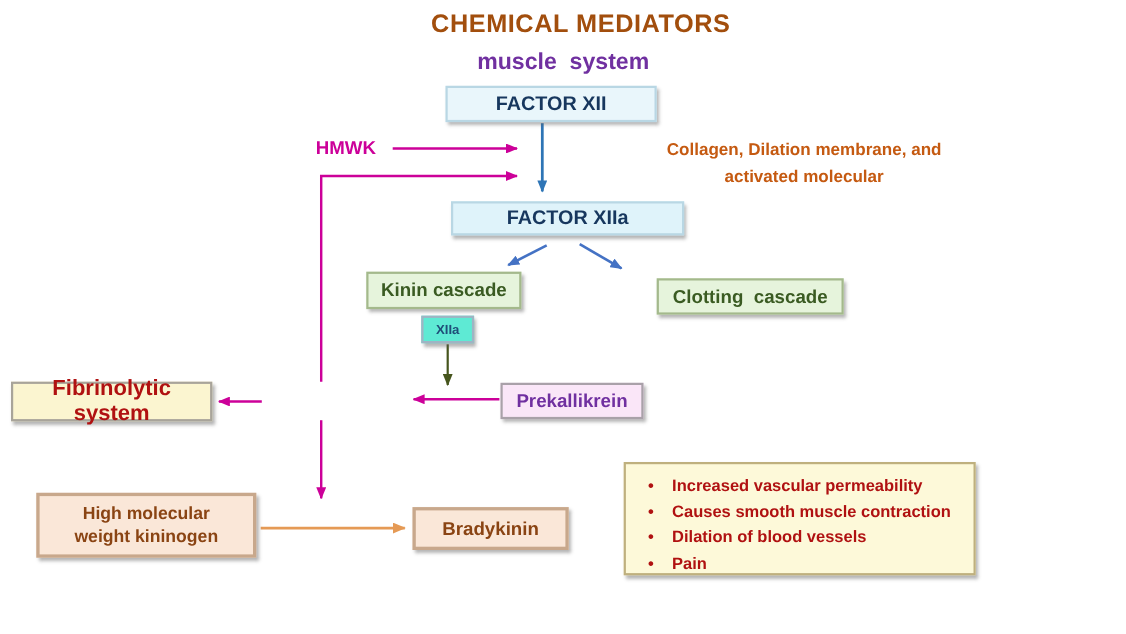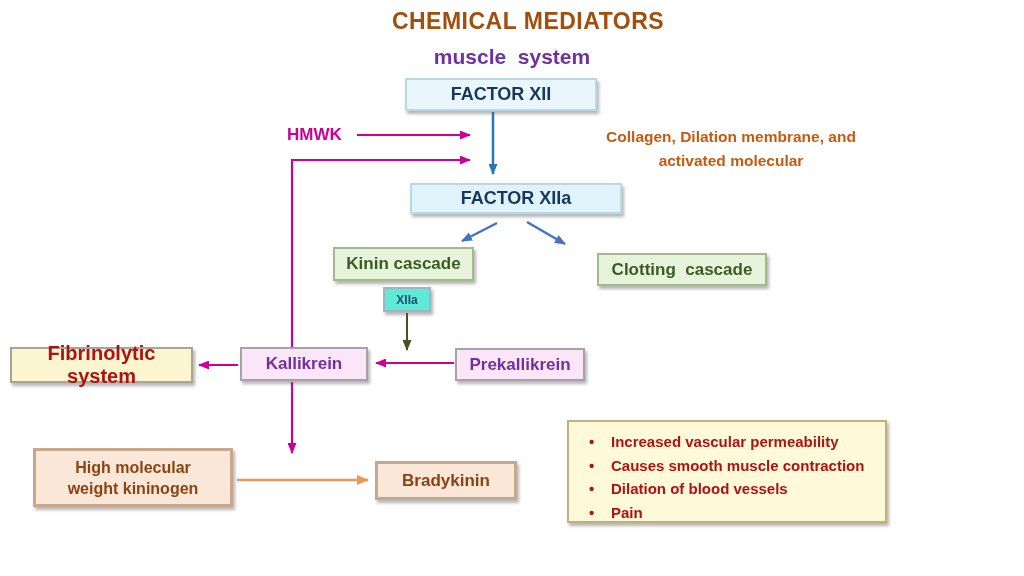--- a/index.html
+++ b/index.html
@@ -85,21 +85,20 @@
   <div class="node cyanbox shadow" style="left:405px;top:78px;width:192px;height:33px;">FACTOR XII</div>
 
   <div class="node cyanbox2 shadow" style="left:410px;top:183px;width:212px;height:31px;">FACTOR XIIa</div>
 
   <div class="node greenbox shadow" style="left:333px;top:247px;width:141px;height:34px;">Kinin cascade</div>
 
   <div class="node greenbox shadow" style="left:557px;top:253px;width:170px;height:33px;margin-left:40px;">Clotting  cascade</div>
 
   <div class="node smallcyan shadow" style="left:383px;top:287px;width:48px;height:25px;">XIIa</div>
 
-  <div class="node pinkbox shadow" style="left:240px;top:347px;width:128px;height:34px;">Kallikrein</div>
 
   <div class="node pinkbox shadow" style="left:455px;top:348px;width:130px;height:33px;">Prekallikrein</div>
 
   <div class="node yellowbox shadow" style="left:10px;top:347px;width:183px;height:36px;">Fibrinolytic system</div>
 
   <div class="node peachbox shadow" style="left:33px;top:448px;width:200px;height:59px;flex-direction:column;">
     <div>High molecular</div>
     <div>weight kininogen</div>
   </div>
 

